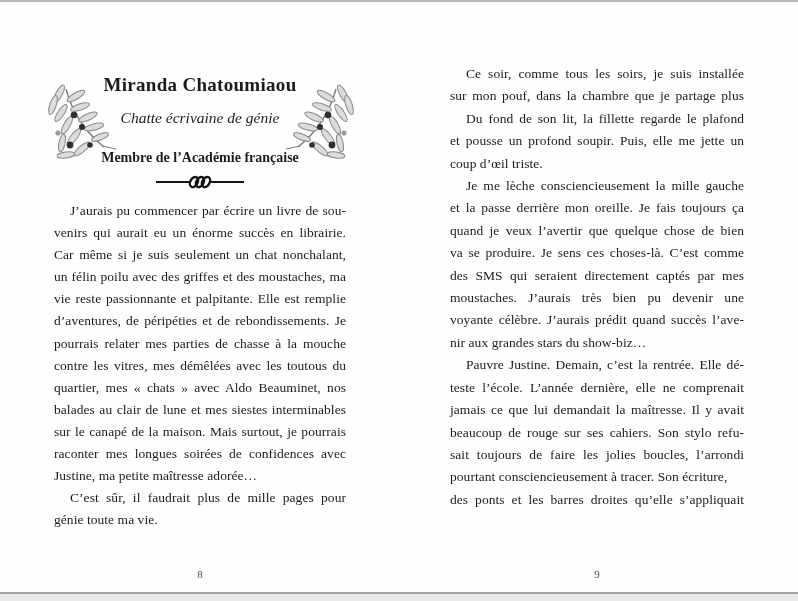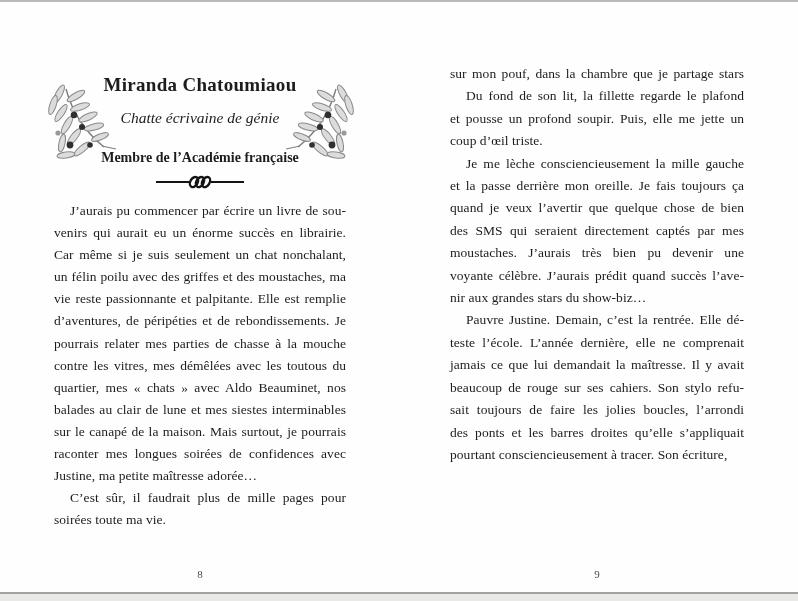--- a/index.html
+++ b/index.html
@@ -155,45 +155,47 @@
       <div class="line">vie reste passionnante et palpitante. Elle est remplie</div>
       <div class="line">d’aventures, de péripéties et de rebondissements. Je</div>
       <div class="line">pourrais relater mes parties de chasse à la mouche</div>
       <div class="line">contre les vitres, mes démêlées avec les toutous du</div>
       <div class="line">quartier, mes « chats » avec Aldo Beauminet, nos</div>
       <div class="line">balades au clair de lune et mes siestes interminables</div>
       <div class="line">sur le canapé de la maison. Mais surtout, je pourrais</div>
       <div class="line">raconter mes longues soirées de confidences avec</div>
       <div class="line endline">Justine, ma petite maîtresse adorée…</div>
       <div class="line indent">C’est sûr, il faudrait plus de mille pages pour</div>
-      <div class="line endline">soirées toute ma vie.</div>
+      <div class="line endline">génie toute ma vie.</div>
     </div>
 
   <div class="pagenum pagenum-left">8</div>
 </div>
 
 <div>
   <div class="column col-right" id="right-lines">
-      <div class="line">sur mon pouf, dans la chambre que je partage stars</div>
+      <div class="line indent">Ce soir, comme tous les soirs, je suis installée</div>
+      <div class="line">sur mon pouf, dans la chambre que je partage plus</div>
       <div class="line indent">Du fond de son lit, la fillette regarde le plafond</div>
       <div class="line">et pousse un profond soupir. Puis, elle me jette un</div>
       <div class="line endline">coup d’œil triste.</div>
       <div class="line indent">Je me lèche consciencieusement la mille gauche</div>
       <div class="line">et la passe derrière mon oreille. Je fais toujours ça</div>
       <div class="line">quand je veux l’avertir que quelque chose de bien</div>
+      <div class="line">va se produire. Je sens ces choses-là. C’est comme</div>
       <div class="line">des SMS qui seraient directement captés par mes</div>
       <div class="line">moustaches. J’aurais très bien pu devenir une</div>
       <div class="line">voyante célèbre. J’aurais prédit quand succès l’ave-</div>
       <div class="line endline">nir aux grandes stars du show-biz…</div>
       <div class="line indent">Pauvre Justine. Demain, c’est la rentrée. Elle dé-</div>
       <div class="line">teste l’école. L’année dernière, elle ne comprenait</div>
       <div class="line">jamais ce que lui demandait la maîtresse. Il y avait</div>
       <div class="line">beaucoup de rouge sur ses cahiers. Son stylo refu-</div>
       <div class="line">sait toujours de faire les jolies boucles, l’arrondi</div>
+      <div class="line endline">pourtant consciencieusement à tracer. Son écriture,</div>
       <div class="line">des ponts et les barres droites qu’elle s’appliquait</div>
-      <div class="line endline">pourtant consciencieusement à tracer. Son écriture,</div>
     </div>
 
   <div class="pagenum pagenum-right">9</div>
 </div>
 
 <div class="edge-bottom-line"></div>
 <div class="edge-bottom-strip"></div>
 
 </body></html>

